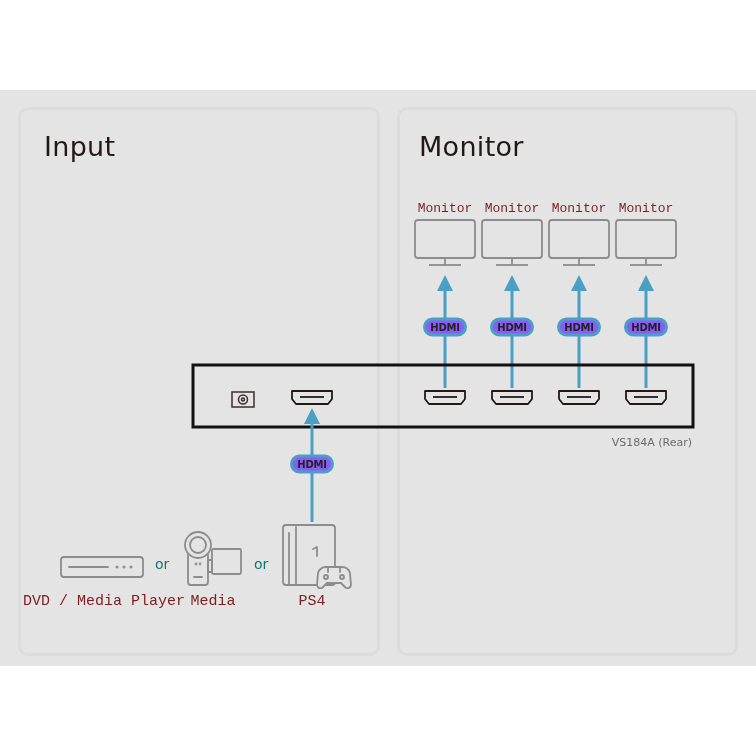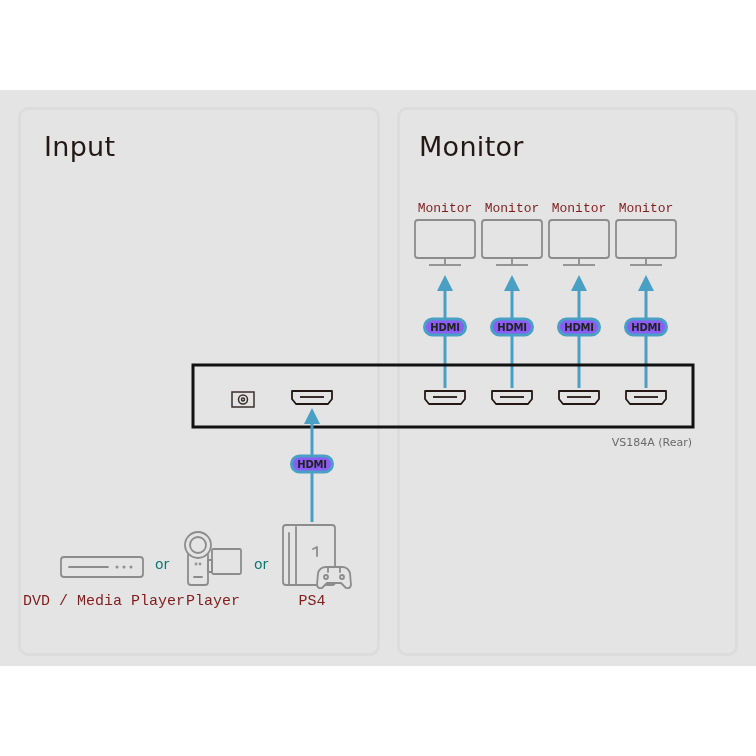--- a/index.html
+++ b/index.html
@@ -161,17 +161,17 @@
 
 <div class="pill" style="left:445px;top:327px;">HDMI</div>
 <div class="pill" style="left:512px;top:327px;">HDMI</div>
 <div class="pill" style="left:579px;top:327px;">HDMI</div>
 <div class="pill" style="left:646px;top:327px;">HDMI</div>
 <div class="pill" style="left:312px;top:464px;">HDMI</div>
 
 <div class="model">VS184A (Rear)</div>
 
 <div class="lbl small" style="left:104px;top:593px;">DVD / Media Player</div>
-<div class="lbl small" style="left:213px;top:593px;">Player</div>
+<div class="lbl small" style="left:213px;top:593px;">Media</div>
 <div class="lbl small" style="left:312px;top:593px;">PS4</div>
 
 <div class="or" style="left:155px;top:556px;">or</div>
 <div class="or" style="left:254px;top:556px;">or</div>
 
 </body></html>

